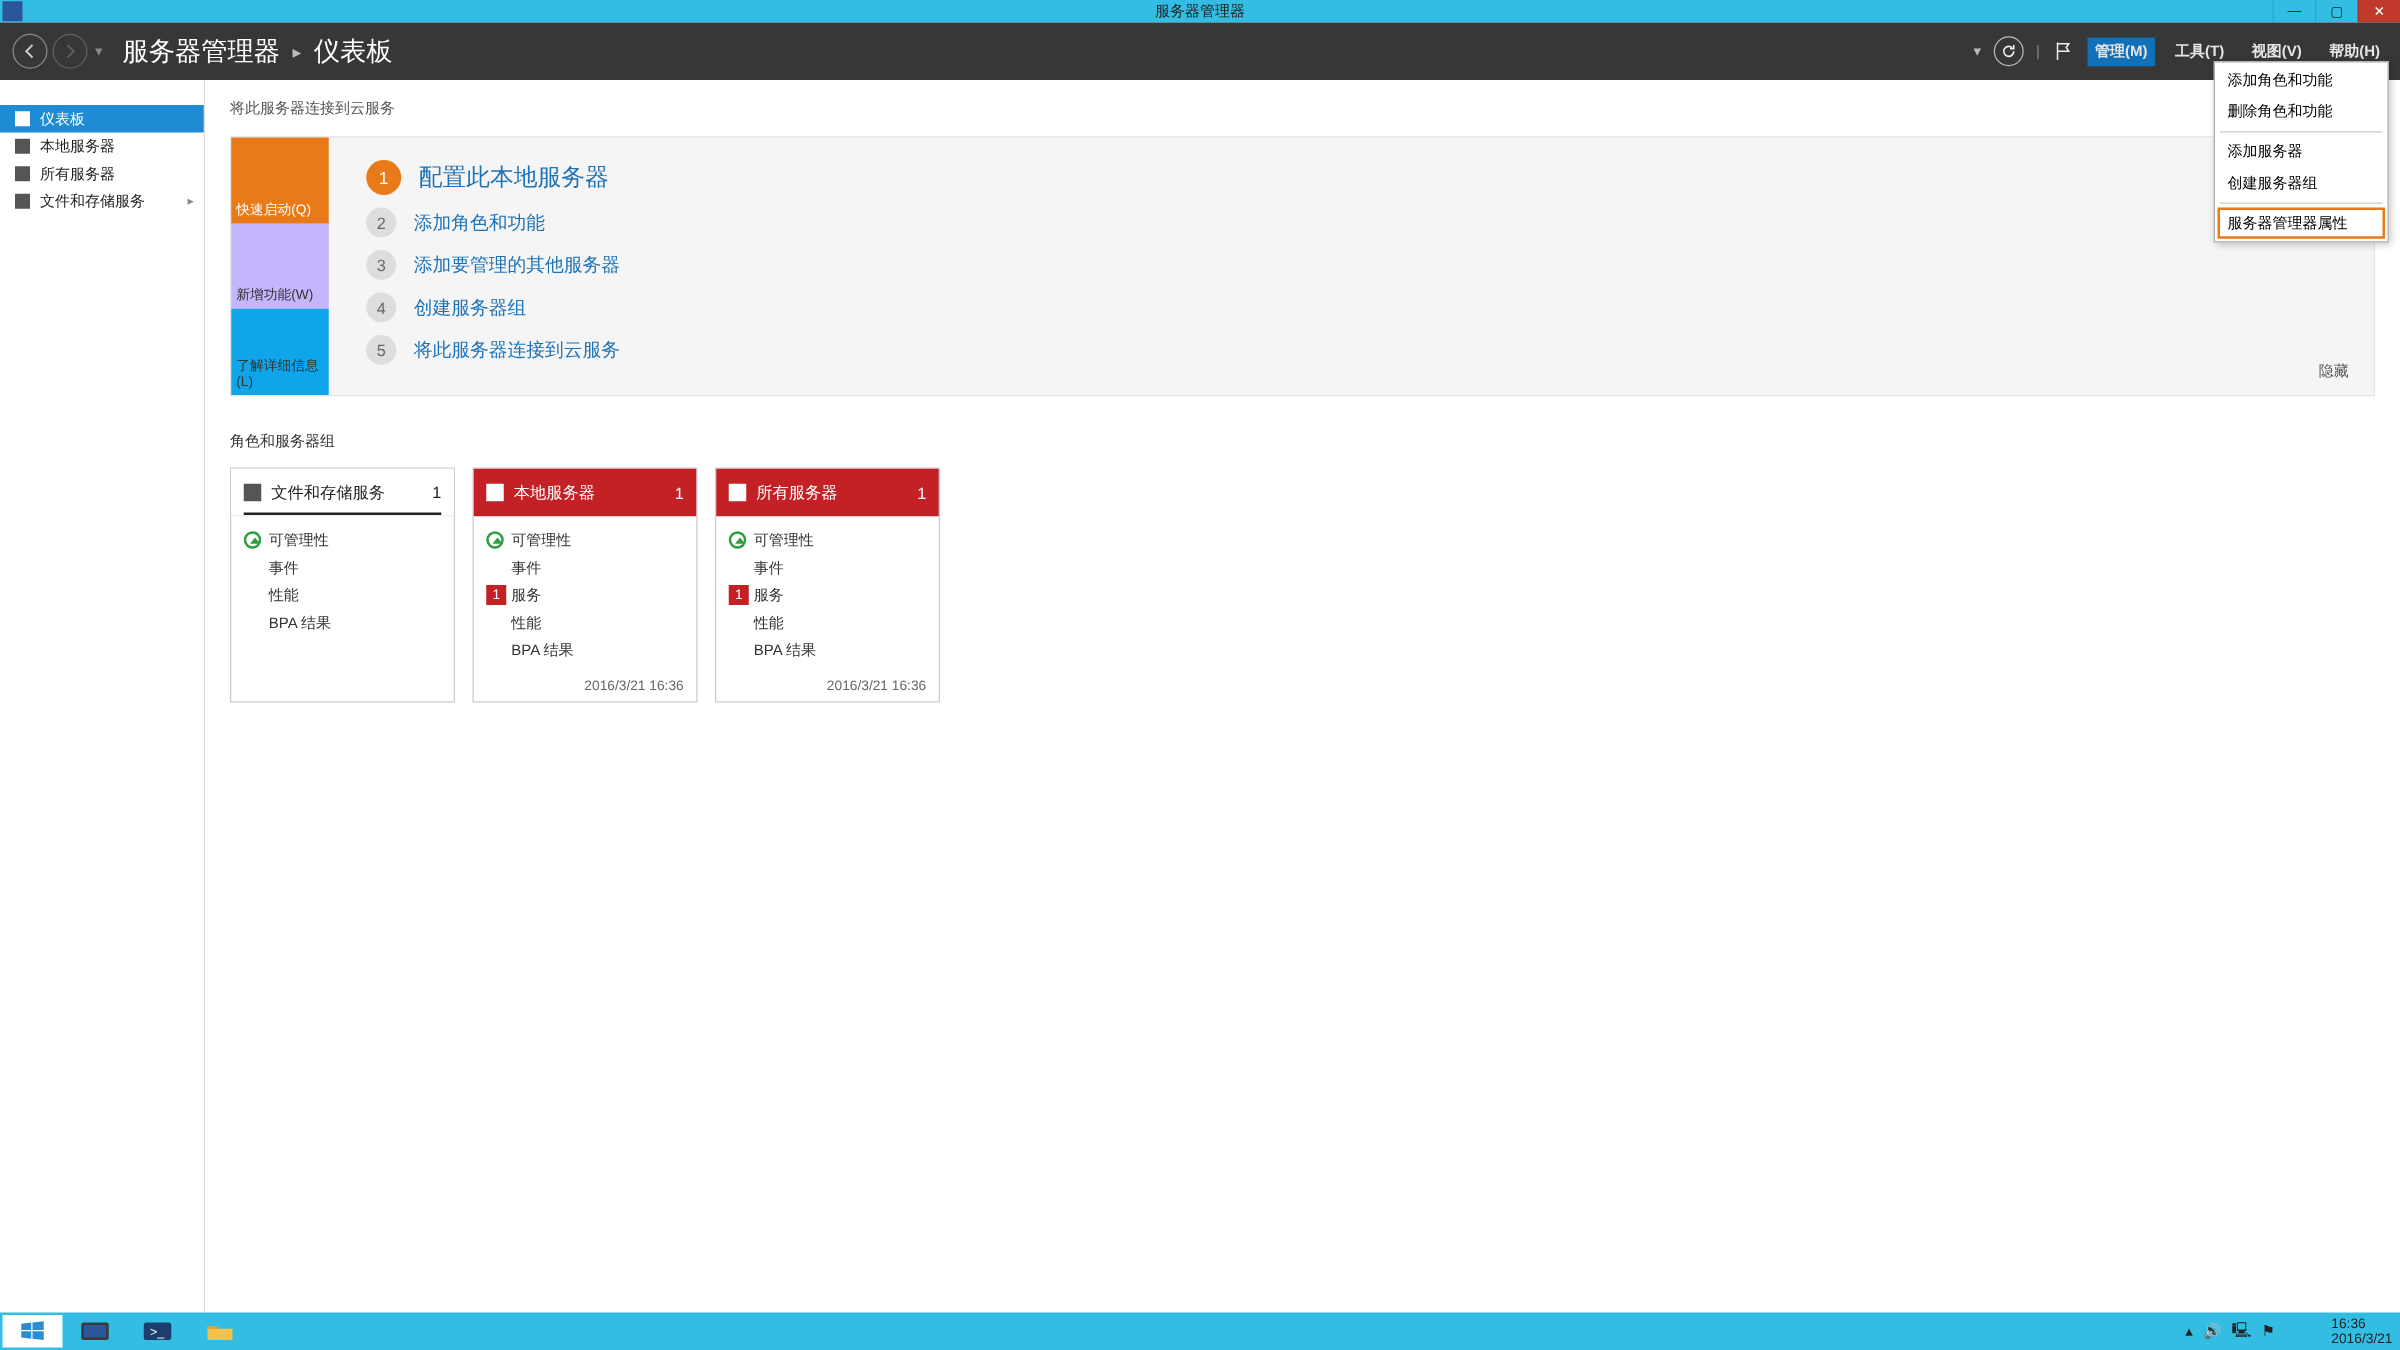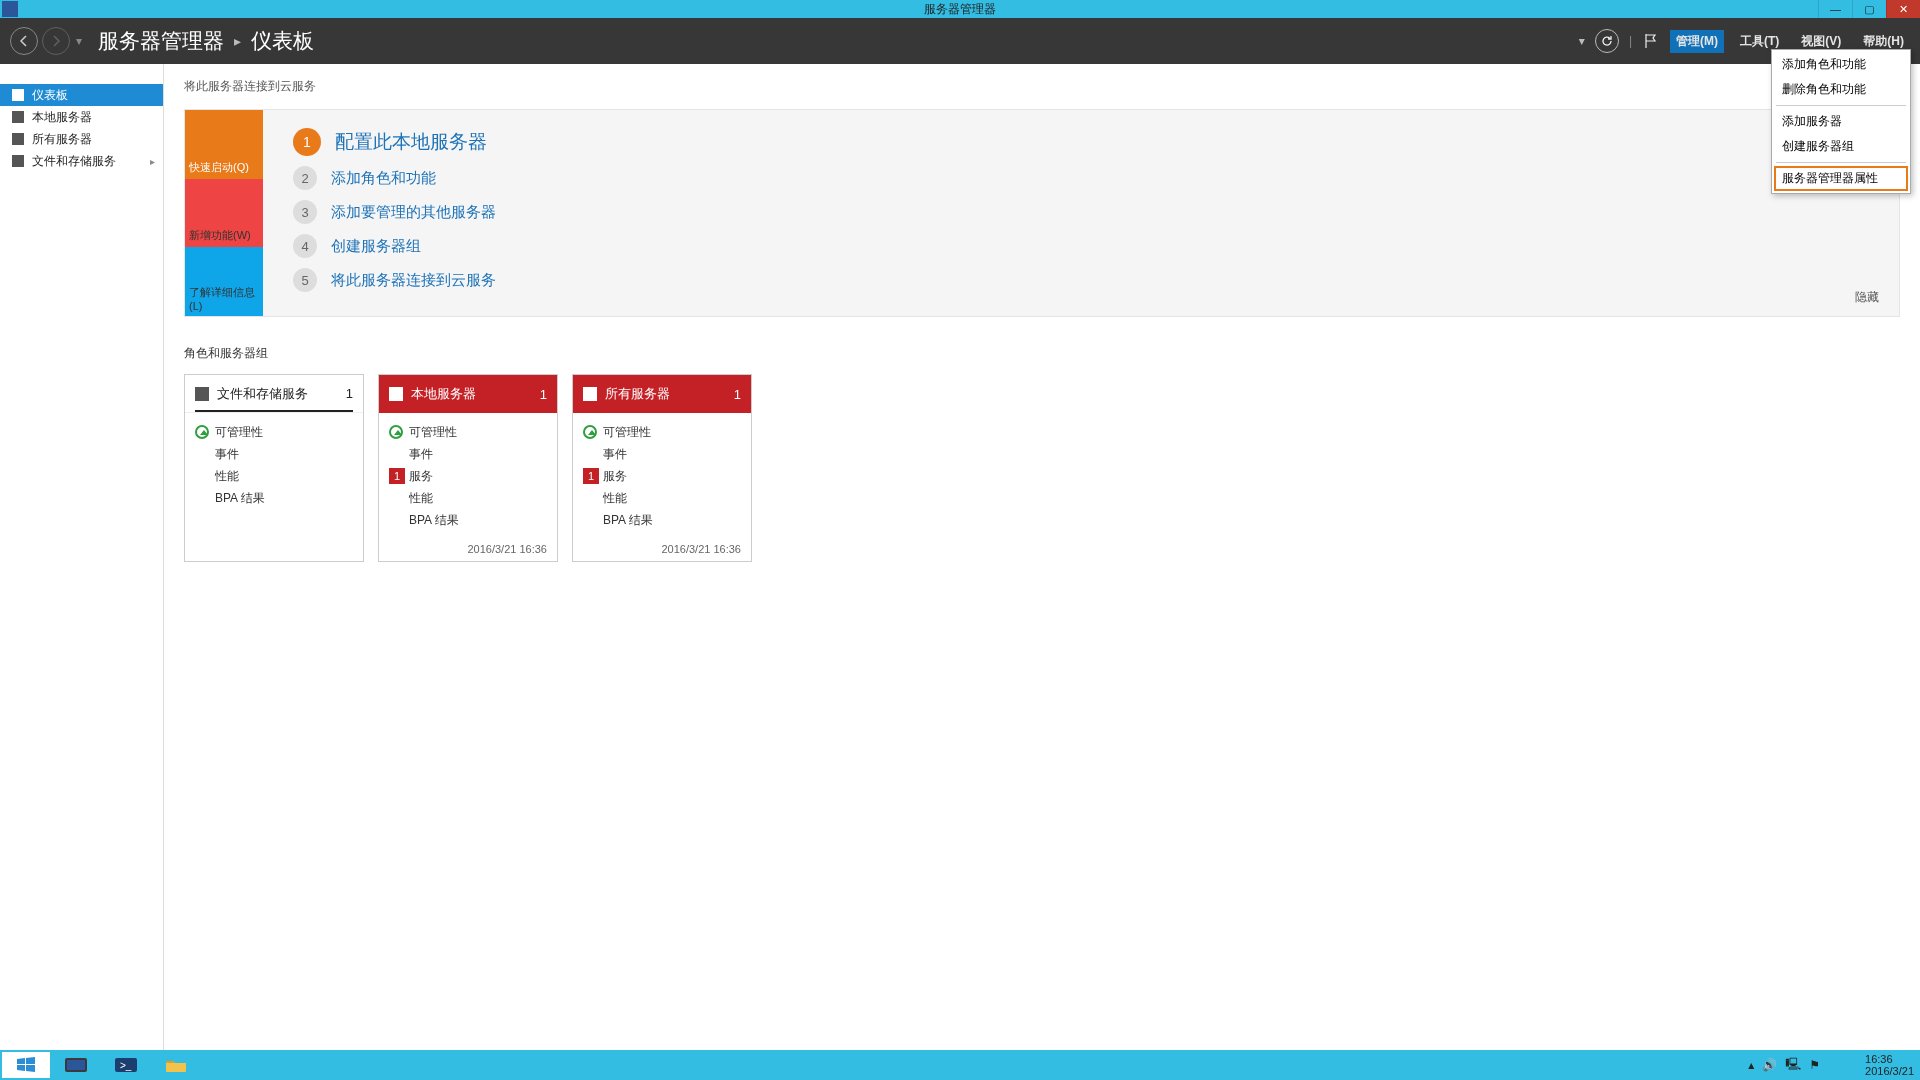--- a/index.html
+++ b/index.html
@@ -30,21 +30,21 @@
   .sidebar-item.active .sideicon { background:#fff; }
   .sidebar-item .chev { position:absolute; right:8px; font-size:10px; color:#888; }
   .main { flex:1; padding:14px 20px 0 20px; overflow:auto; }
   .welcome-title { font-size:12px; color:#555; margin-bottom:14px; }
   .welcome-panel { display:flex; background:#f5f5f5; border:1px solid #e5e5e5; height:208px; }
   .side-tiles { width:78px; display:flex; flex-direction:column; }
   .tile { flex:1; position:relative; color:#fff; font-size:11px; }
   .tile .tlabel { position:absolute; bottom:4px; left:4px; color:#333; font-size:11px;}
   .tile.orange { background:#e97a1a; }
   .tile.orange .tlabel { color:#fff; }
-  .tile.lorange { background:#ef4444; }
+  .tile.lorange { background:#c4b5fd; }
   .tile.lorange .tlabel { color:#333; }
   .tile.llorange { background:#0ea5e9; }
   .steps { flex:1; padding:18px 30px; position:relative; }
   .step { display:flex; align-items:center; gap:14px; margin-bottom:10px; }
   .step .num { width:24px; height:24px; border-radius:50%; background:#ddd; color:#666; display:flex; align-items:center; justify-content:center; font-size:13px; }
   .step.first .num { background:#e97a1a; color:#fff; width:28px; height:28px; font-size:14px;}
   .step .label { color:#1e73b8; font-size:15px; }
   .step.first .label { font-size:19px; }
   .hide { position:absolute; right:20px; bottom:10px; font-size:12px; color:#555; }
   .section-title { margin-top:28px; font-size:12px; color:#333; }

